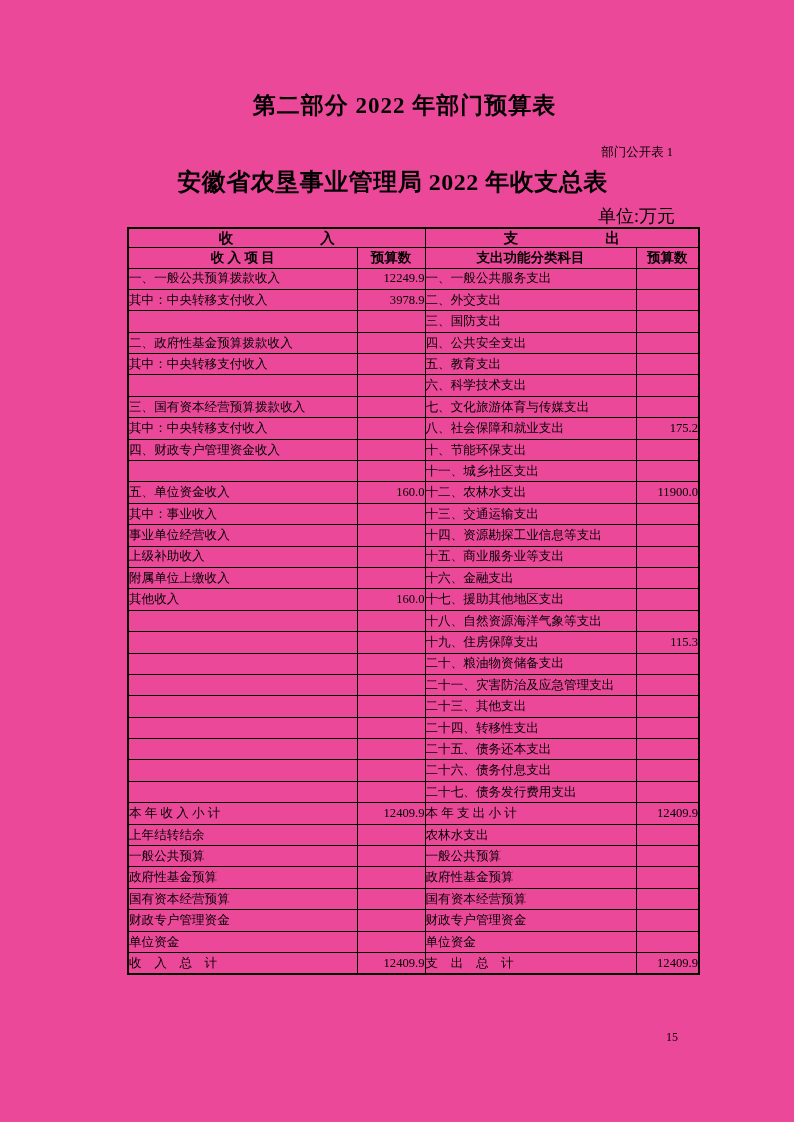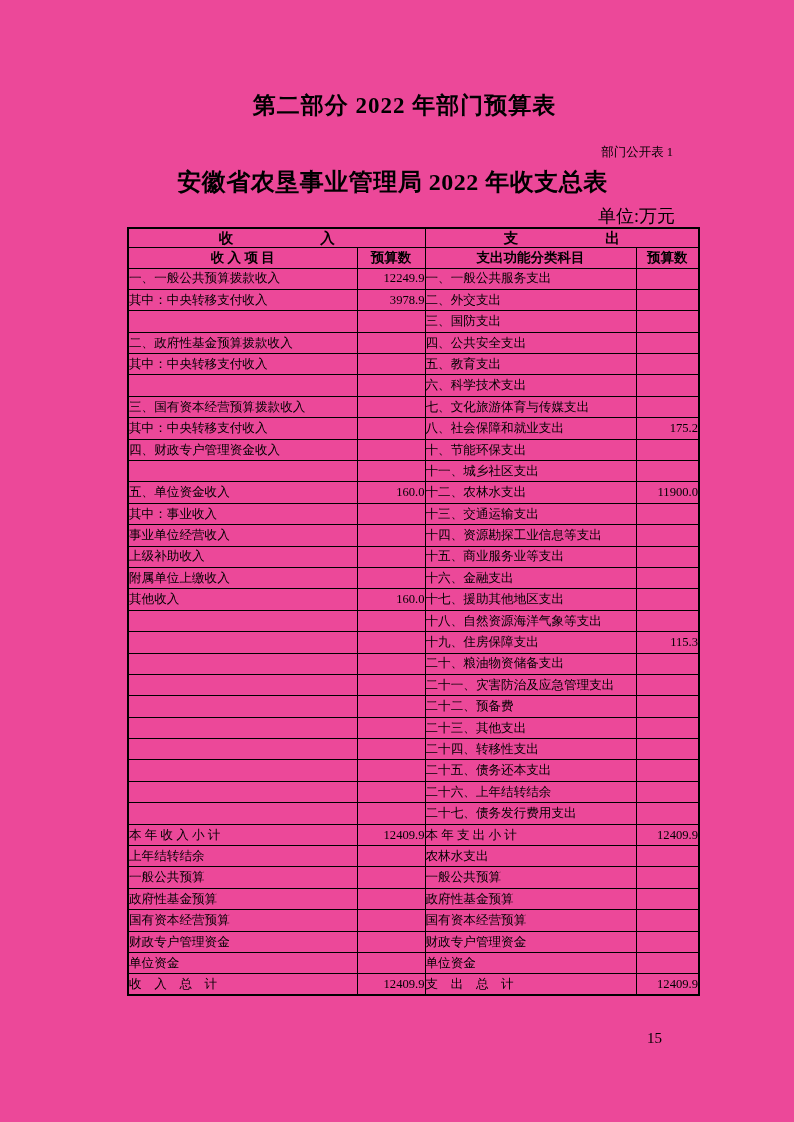--- a/index.html
+++ b/index.html
@@ -54,22 +54,22 @@
   }
   th.grp { font-size:14.5px; }
   td.lbl { text-align:left; white-space:pre; font-size:12.6px; }
   td.num { text-align:right; padding-right:4px; font-size:12.6px; }
   td.lv0 { padding-left:5px; }
   td.lv1 { padding-left:32px; }
   td.lv2 { padding-left:60px; }
   td.lv3 { padding-left:93px; }
   td.lv9 { padding-left:0; }
   .page-number {
-    position:absolute; top:1030px; right:132px;
-    font-size:15px;
+    position:absolute; top:1030px; right:116px;
+    font-size:12px;
   }
 </style>
 </head>
 <body>
 
 <div class="page">
 
   <div class="section-title">第二部分 2022 年部门预算表</div>
 
   <div class="table-label">部门公开表 1</div>
@@ -214,45 +214,39 @@
         </tr>
         <tr>
           <td class="lbl lv0"></td>
           <td class="num"></td>
           <td class="lbl lv0">二十一、灾害防治及应急管理支出</td>
           <td class="num"></td>
         </tr>
         <tr>
           <td class="lbl lv0"></td>
           <td class="num"></td>
-          <td class="lbl lv0">二十二、预备费</td>
-          <td class="num"></td>
-        </tr>
-        <tr>
-          <td class="lbl lv0"></td>
-          <td class="num"></td>
           <td class="lbl lv0">二十三、其他支出</td>
           <td class="num"></td>
         </tr>
         <tr>
           <td class="lbl lv0"></td>
           <td class="num"></td>
           <td class="lbl lv0">二十四、转移性支出</td>
           <td class="num"></td>
         </tr>
         <tr>
           <td class="lbl lv0"></td>
           <td class="num"></td>
           <td class="lbl lv0">二十五、债务还本支出</td>
           <td class="num"></td>
         </tr>
         <tr>
           <td class="lbl lv0"></td>
           <td class="num"></td>
-          <td class="lbl lv0">二十六、上年结转结余</td>
+          <td class="lbl lv0">二十六、债务付息支出</td>
           <td class="num"></td>
         </tr>
         <tr>
           <td class="lbl lv0"></td>
           <td class="num"></td>
           <td class="lbl lv0">二十七、债务发行费用支出</td>
           <td class="num"></td>
         </tr>
         <tr>
           <td class="lbl lv9">本 年 收 入 小 计</td>

